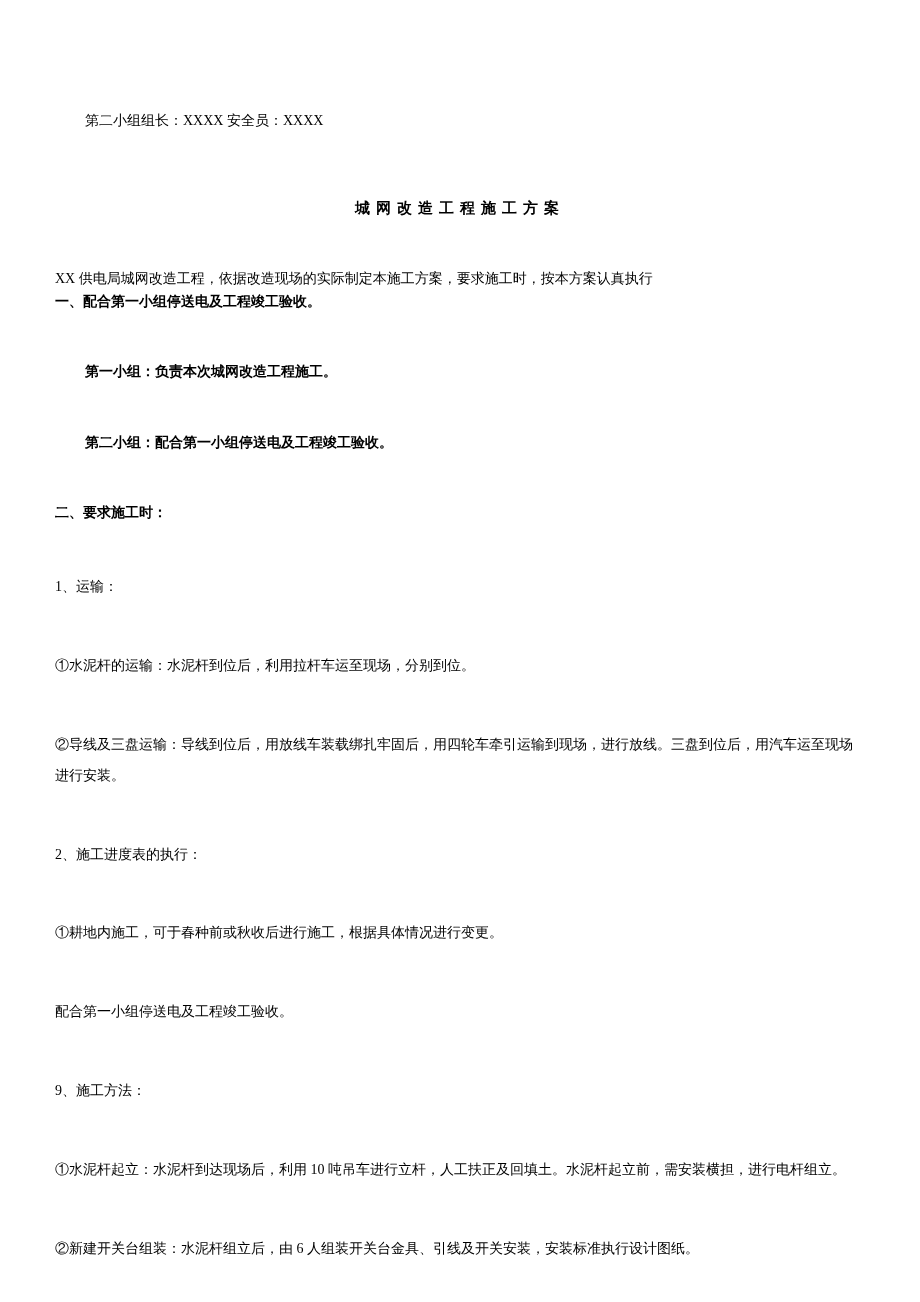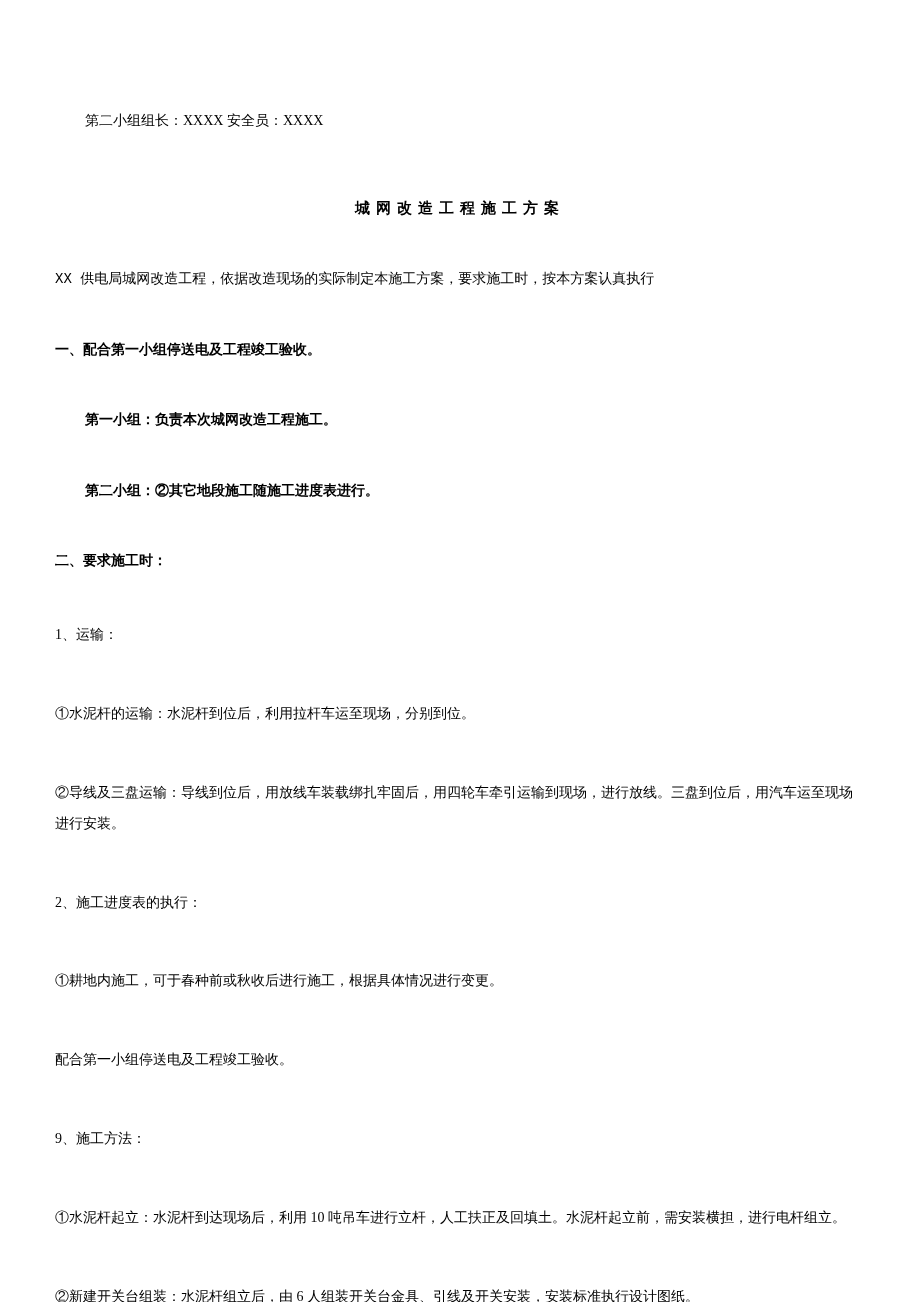--- a/index.html
+++ b/index.html
@@ -22,22 +22,20 @@
       padding-left: 30px;
     }
     .title {
       text-align: center;
       font-weight: bold;
       letter-spacing: 6px;
       font-size: 15px;
       margin-bottom: 48px;
     }
     .intro {
-      margin-bottom: 48px;
-      font-family: Liberation Mono, monospace;
     }
     .section-heading {
       font-weight: bold;
       margin-bottom: 48px;
     }
     .indent {
       padding-left: 30px;
       margin-bottom: 48px;
       font-weight: bold;
     }
@@ -54,21 +52,21 @@
 </div>
 
 <div class="title">城网改造工程施工方案</div>
 
 <div class="intro">XX 供电局城网改造工程，依据改造现场的实际制定本施工方案，要求施工时，按本方案认真执行</div>
 
 <div class="section-heading">一、配合第一小组停送电及工程竣工验收。</div>
 
 <div class="indent">第一小组：负责本次城网改造工程施工。</div>
 
-<div class="indent">第二小组：②其它地段施工随施工进度表进行。</div>
+<div class="indent">第二小组：配合第一小组停送电及工程竣工验收。</div>
 
 <div class="section-heading">二、要求施工时：</div>
 
 <div class="para">1、运输：</div>
 
 <div class="para">①水泥杆的运输：水泥杆到位后，利用拉杆车运至现场，分别到位。</div>
 
 <div class="para">②导线及三盘运输：导线到位后，用放线车装载绑扎牢固后，用四轮车牵引运输到现场，进行放线。三盘到位后，用汽车运至现场进行安装。</div>
 
 <div class="para">2、施工进度表的执行：</div>

